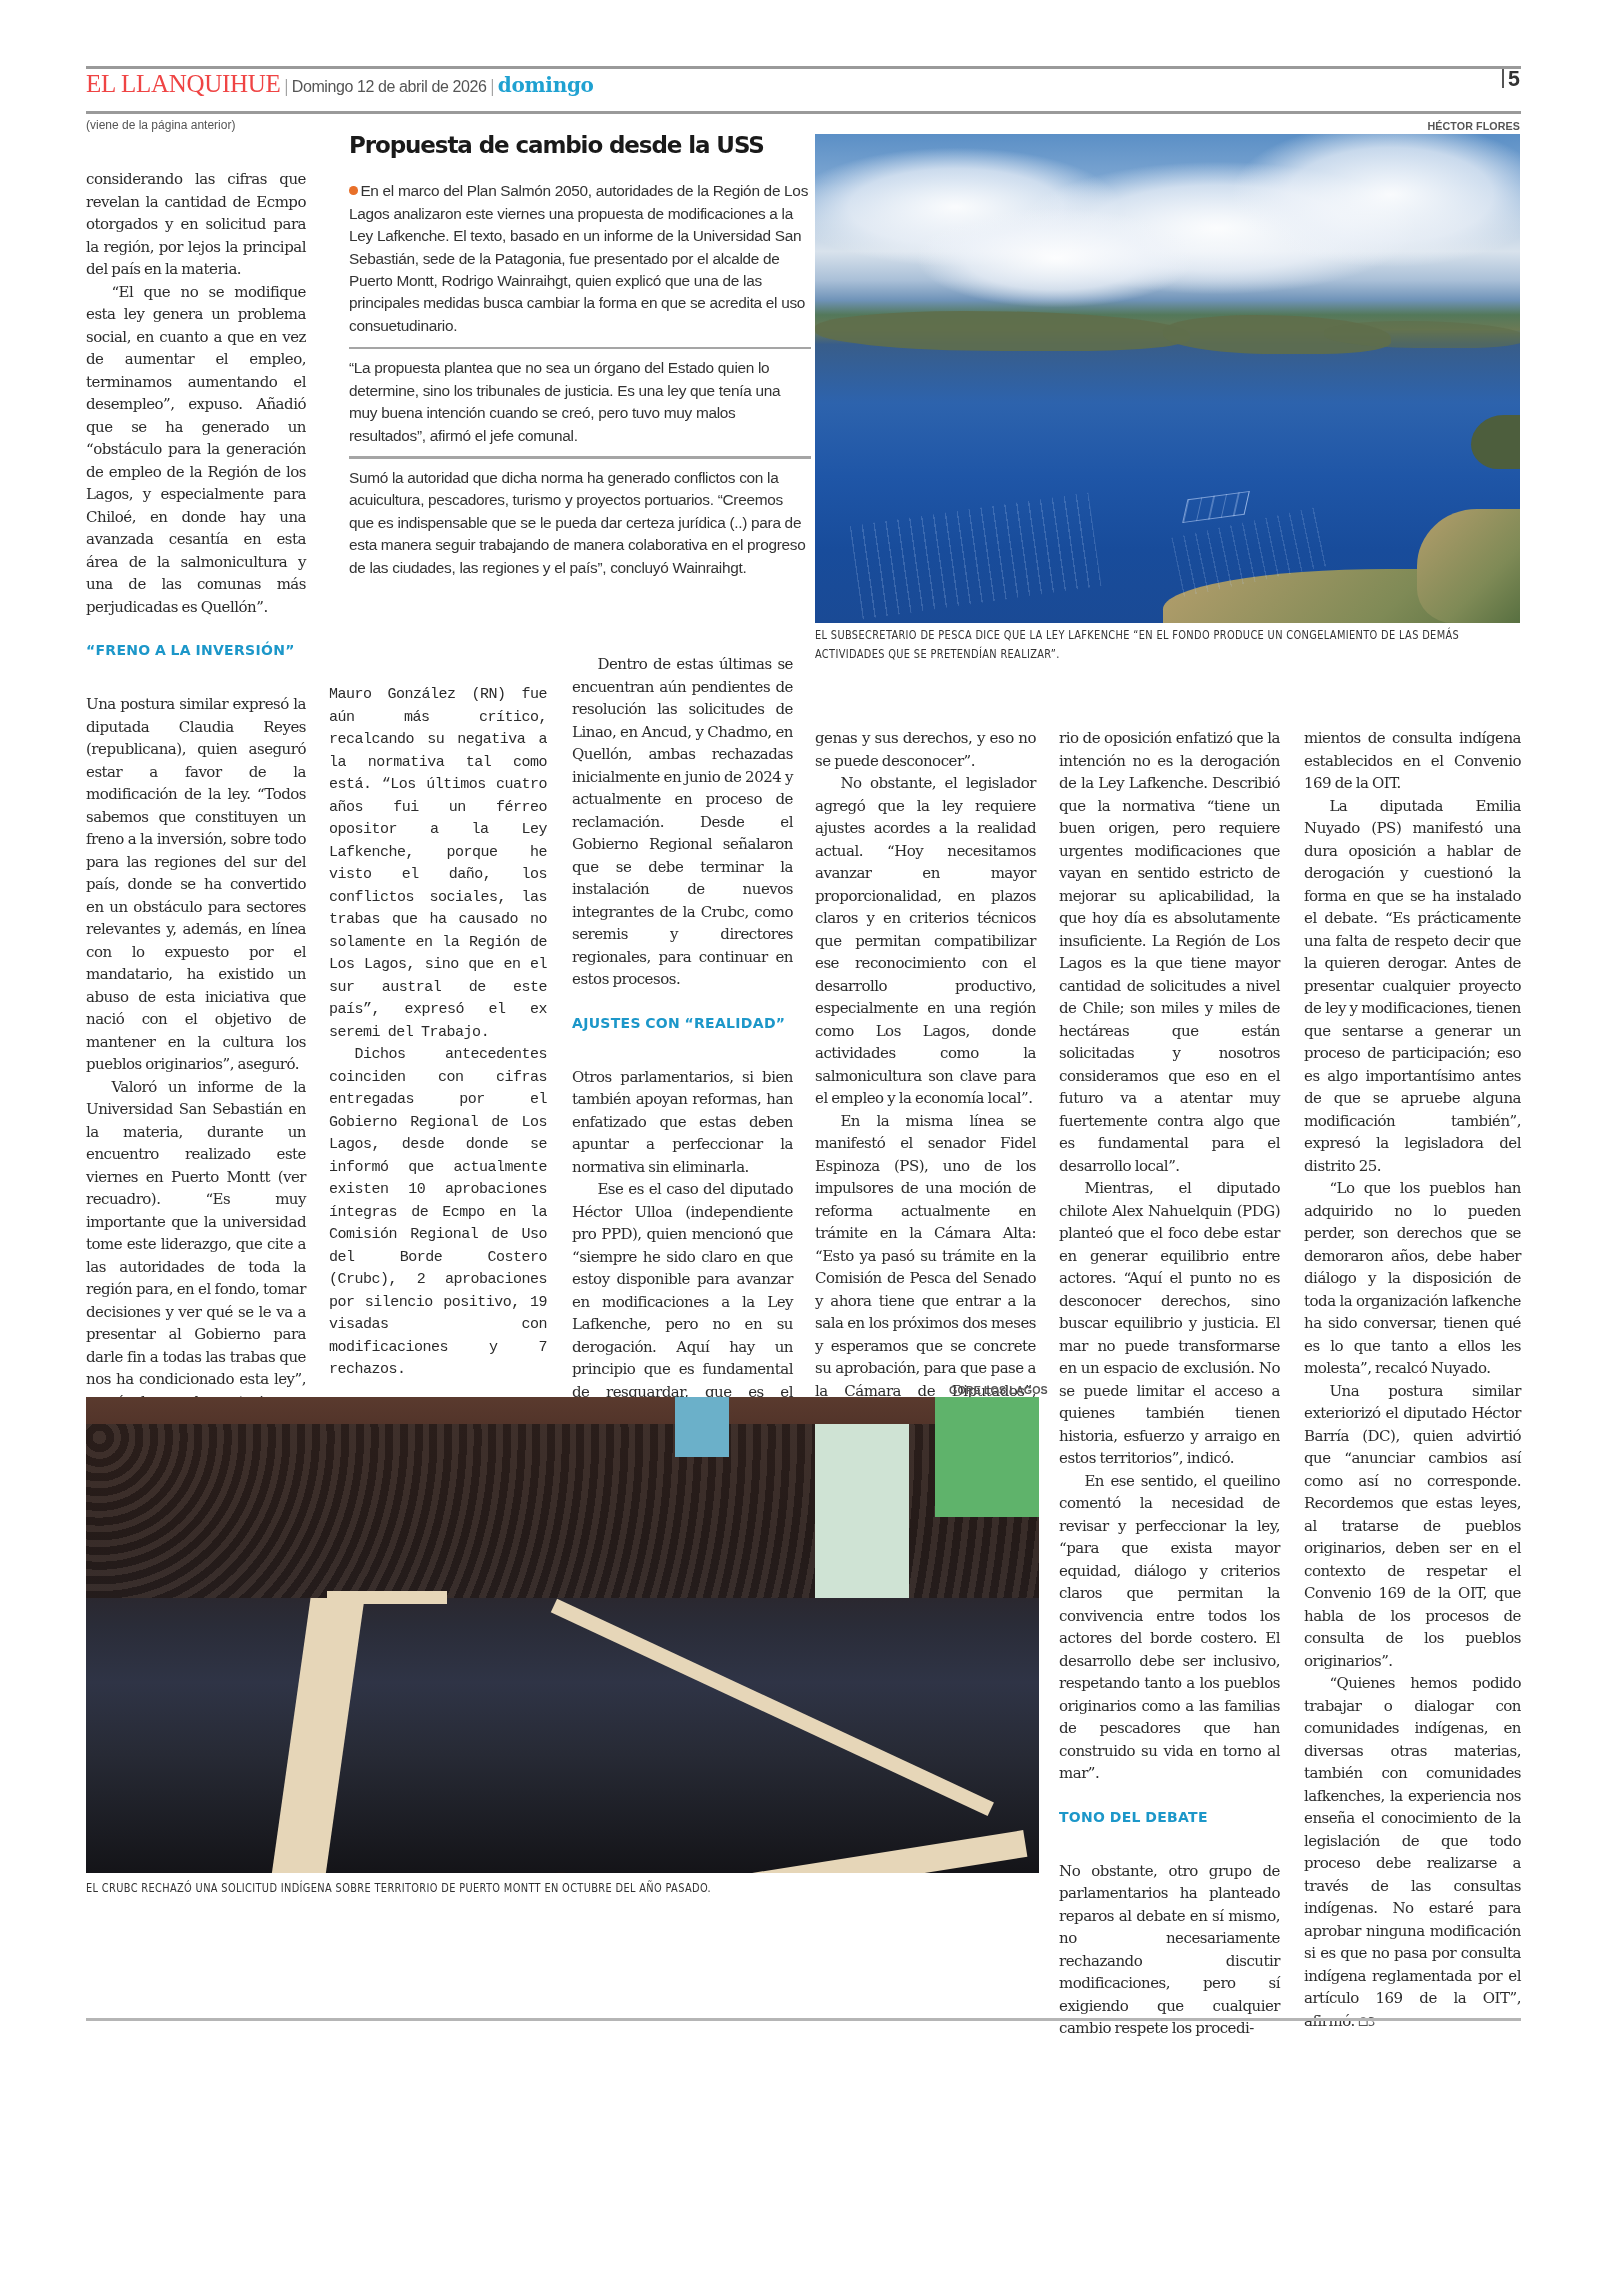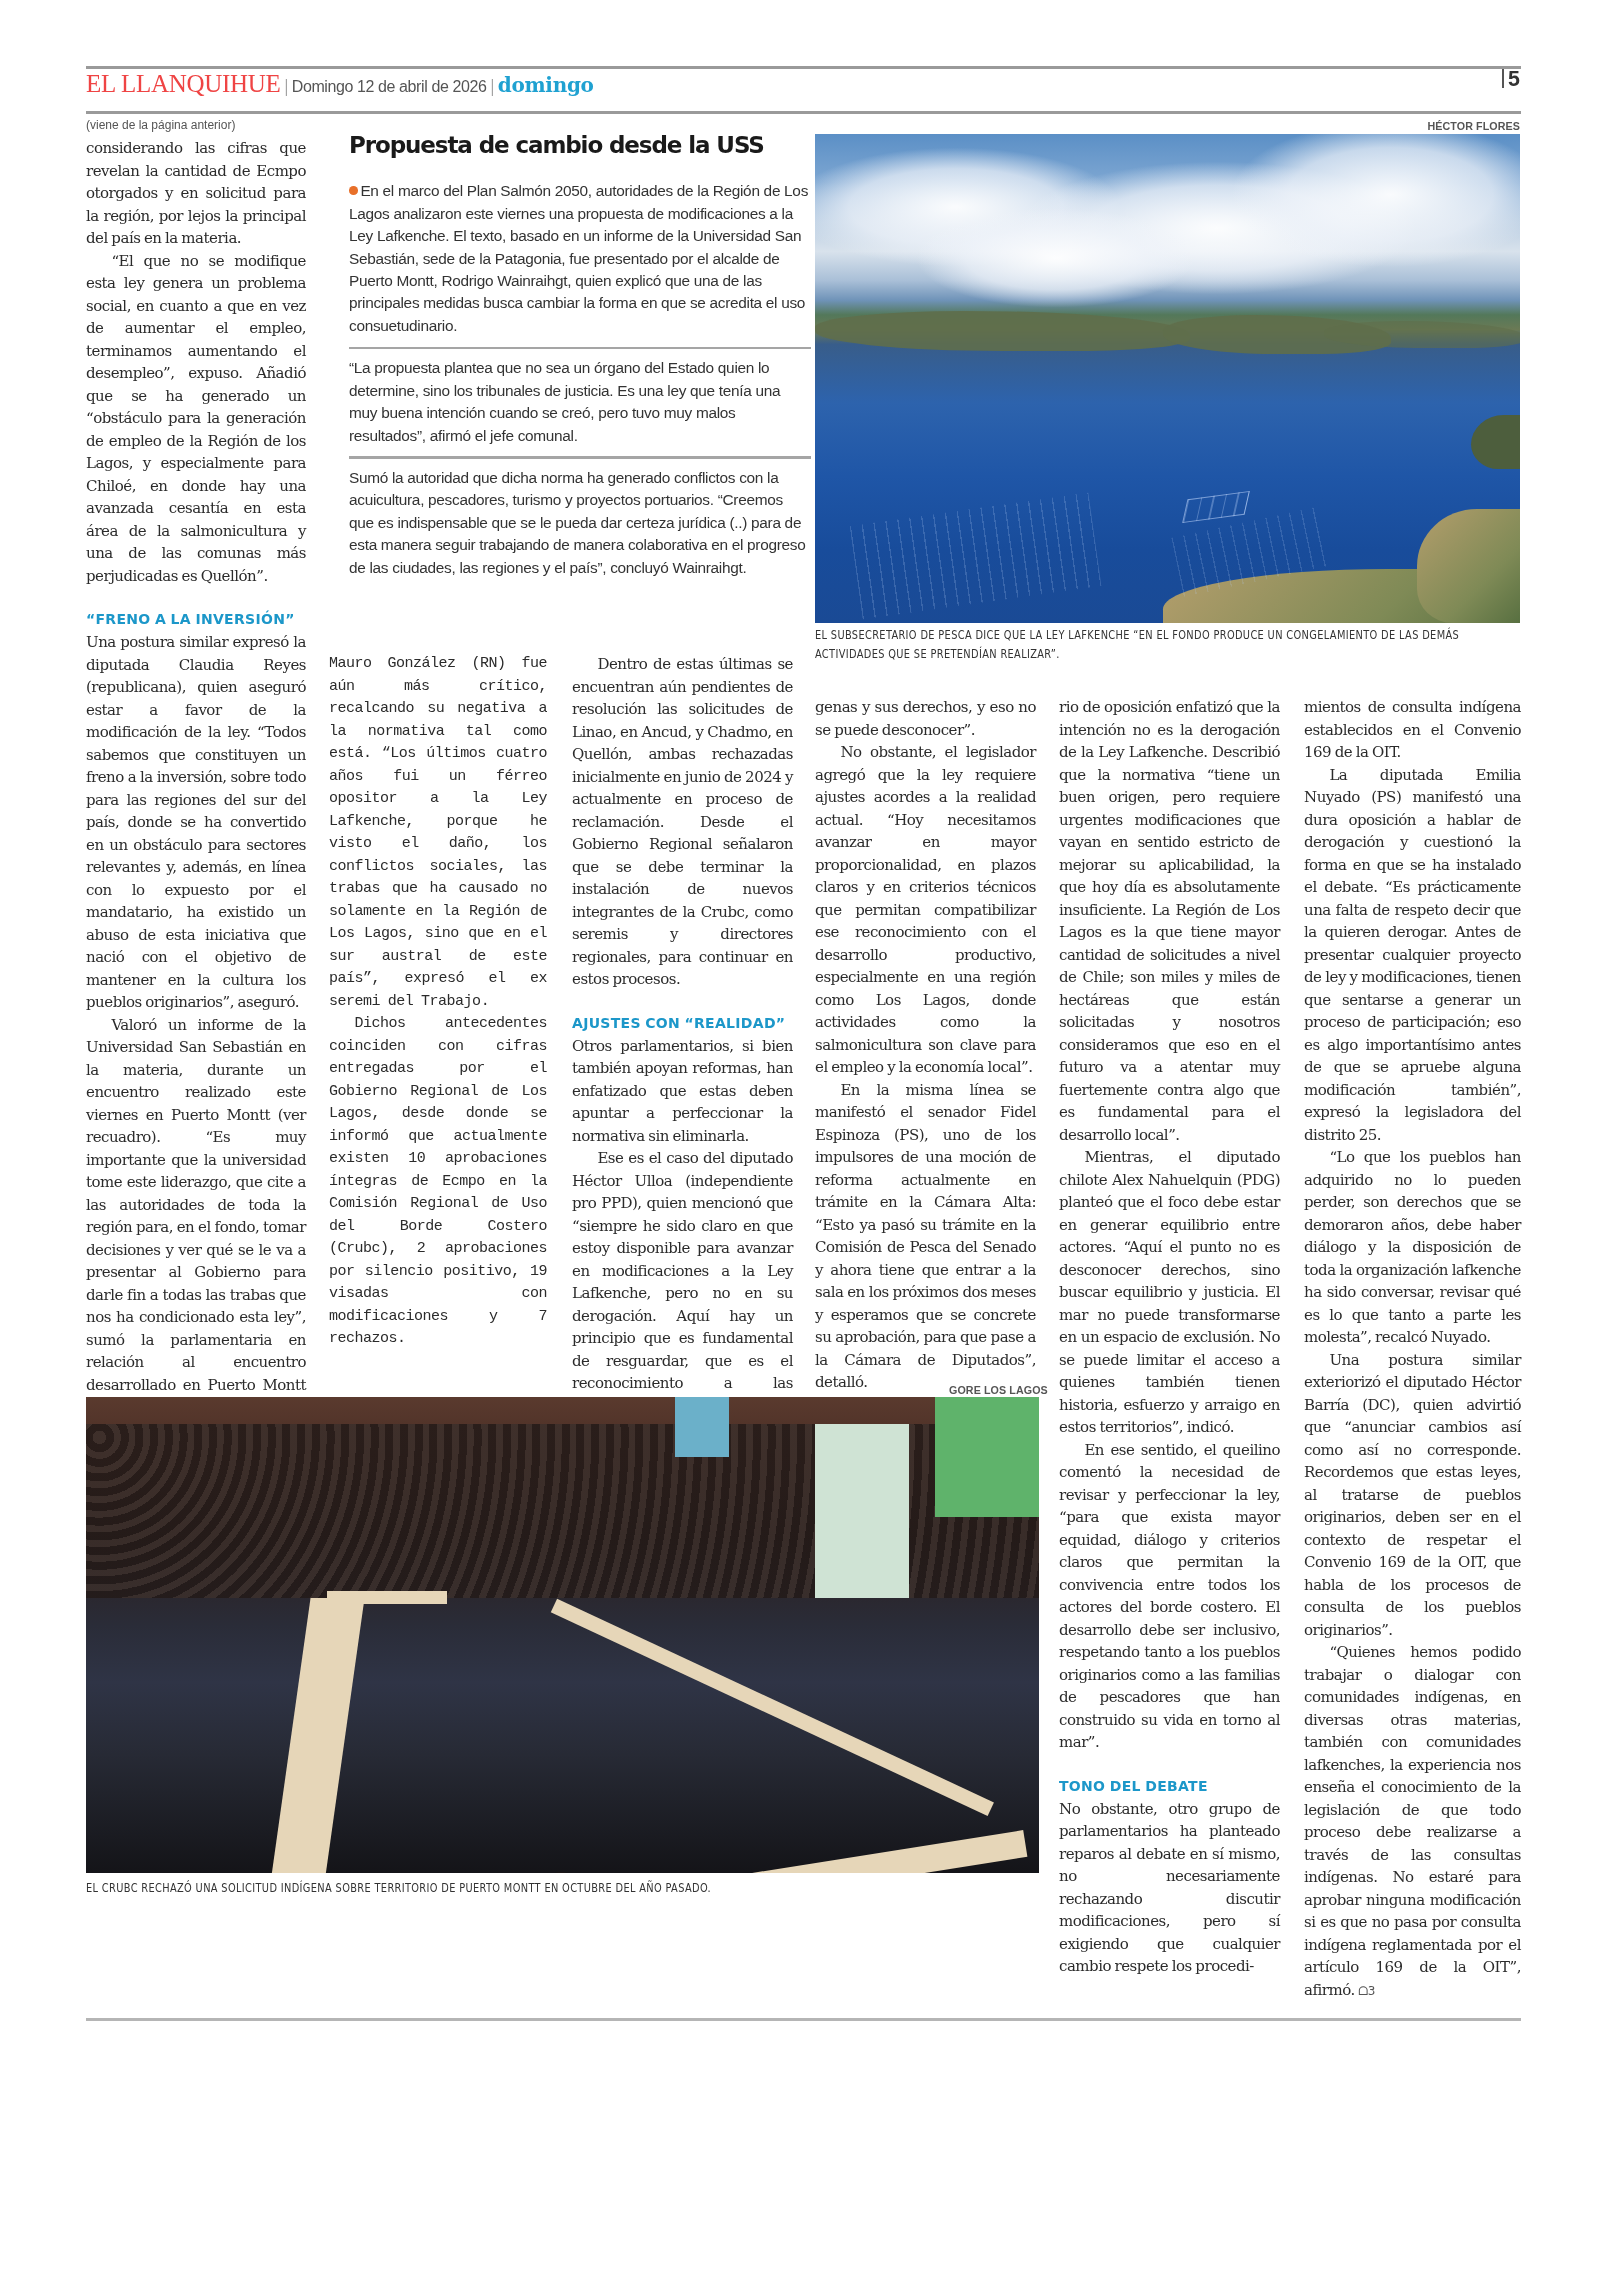--- a/index.html
+++ b/index.html
@@ -13,21 +13,21 @@
   .masthead .date { font-family: "Liberation Sans", sans-serif; font-size: 16px; color: #555; letter-spacing: -0.4px; }
   .masthead .section { font-family: "DejaVu Serif", serif; font-weight: bold; font-size: 20px; color: #1fa1d1; letter-spacing: -0.3px; text-align: center; }
   .pagenum { position: absolute; right: 86px; top: 67px; font-family: "Liberation Sans", sans-serif; font-weight: bold; font-size: 21.4px; color: #333; }
   .pagenum .bar { display: inline-block; width: 2px; height: 19px; background: #555; margin-right: 4px; vertical-align: -2px; }
 
   .continued { position: absolute; left: 86px; top: 118px; font-family: "Liberation Sans", sans-serif; font-size: 12px; color: #555; }
   .credit { position: absolute; font-family: "Liberation Sans", sans-serif; font-weight: bold; font-size: 10.7px; color: #555; letter-spacing: 0.1px; }
 
   .col { position: absolute; font-family: "DejaVu Serif", serif; font-size: 15px; line-height: 22.5px; color: #2b2b2b; text-align: justify; letter-spacing: -0.5px; word-spacing: -0.7px; hyphens: manual; }
   .col p { text-indent: 25.4px; }
-  .col p.noindent { text-indent: 0; }
+  .col p.noindent { text-indent: 0; margin-top: 31px; }
   .subhead { font-family: "DejaVu Sans", sans-serif; font-weight: bold; font-size: 14px; color: #1c97c9; letter-spacing: 0.3px; margin-top: 21.4px; line-height: 23px; text-indent: 0; }
 
   .box { position: absolute; left: 329px; top: 131px; width: 462px; margin-left: 20px; }
   .box-title { font-family: "DejaVu Sans", sans-serif; font-weight: bold; font-size: 23px; color: #1a1a1a; letter-spacing: -1.1px; line-height: 29.4px; }
   .box-text { font-family: "Liberation Sans", sans-serif; font-size: 15.4px; line-height: 22.4px; color: #333; letter-spacing: -0.3px; }
   .box-lead { margin-top: 20px; }
   .bullet { display: inline-block; width: 8.7px; height: 8.7px; border-radius: 50%; background: #e8702a; margin-right: 2.7px; vertical-align: 1.3px; }
   .box-rule { height: 2.7px; background: #a5a5a5; margin: 9.4px 0 8px; }
 
   .photo { position: absolute; overflow: hidden; }
@@ -125,21 +125,21 @@
   <p class="noindent">rio de oposición enfatizó que la intención no es la derogación de la Ley Lafkenche. Describió que la normativa “tiene un buen origen, pero requiere urgentes modificaciones que vayan en sentido estricto de mejorar su aplicabilidad, la que hoy día es absolutamente insuficiente. La Región de Los Lagos es la que tiene mayor cantidad de solicitudes a nivel de Chile; son miles y miles de hectáreas que están solicitadas y nosotros consideramos que eso en el futuro va a atentar muy fuertemente contra algo que es fundamental para el desarrollo local”.</p>
   <p>Mientras, el diputado chilote Alex Nahuelquin (PDG) planteó que el foco debe estar en generar equilibrio entre actores. “Aquí el punto no es desconocer derechos, sino buscar equilibrio y justicia. El mar no puede transformarse en un espacio de exclusión. No se puede limitar el acceso a quienes también tienen historia, esfuerzo y arraigo en estos territorios”, indicó.</p>
   <p>En ese sentido, el queilino comentó la necesidad de revisar y perfeccionar la ley, “para que exista mayor equidad, diálogo y criterios claros que permitan la convivencia entre todos los actores del borde costero. El desarrollo debe ser inclusivo, respetando tanto a los pueblos originarios como a las familias de pescadores que han construido su vida en torno al mar”.</p>
   <div class="subhead">TONO DEL DEBATE</div>
   <p class="noindent">No obstante, otro grupo de parlamentarios ha planteado reparos al debate en sí mismo, no necesariamente rechazando discutir modificaciones, pero sí exigiendo que cualquier cambio respete los procedi-</p>
 </div>
 
 <div class="col" style="left:1304px; top:696px; width:217px;">
   <p class="noindent">mientos de consulta indígena establecidos en el Convenio 169 de la OIT.</p>
   <p>La diputada Emilia Nuyado (PS) manifestó una dura oposición a hablar de derogación y cuestionó la forma en que se ha instalado el debate. “Es prácticamente una falta de respeto decir que la quieren derogar. Antes de presentar cualquier proyecto de ley y modificaciones, tienen que sentarse a generar un proceso de participación; eso es algo importantísimo antes de que se apruebe alguna modificación también”, expresó la legisladora del distrito 25.</p>
-  <p>“Lo que los pueblos han adquirido no lo pueden perder, son derechos que se demoraron años, debe haber diálogo y la disposición de toda la organización lafkenche ha sido conversar, revisar qué es lo que tanto a parte les molesta”, recalcó Nuyado.</p>
+  <p>“Lo que los pueblos han adquirido no lo pueden perder, son derechos que se demoraron años, debe haber diálogo y la disposición de toda la organización lafkenche ha sido conversar, tienen qué es lo que tanto a ellos les molesta”, recalcó Nuyado.</p>
   <p>Una postura similar exteriorizó el diputado Héctor Barría (DC), quien advirtió que “anunciar cambios así como así no corresponde. Recordemos que estas leyes, al tratarse de pueblos originarios, deben ser en el contexto de respetar el Convenio 169 de la OIT, que habla de los procesos de consulta de los pueblos originarios”.</p>
   <p><span>“Quienes hemos podido trabajar o dialogar con comunidades indígenas, en diversas otras materias, también con comunidades lafkenches, la experiencia nos enseña el conocimiento de la legislación de que todo proceso debe realizarse a través de las consultas indígenas. No estaré para aprobar ninguna modificación si es que no pasa por consulta indígena reglamentada por el artículo 169 de la OIT”, afirmó.</span> <span class="end-mark">ᗝ3</span></p>
 </div>
 
 <div class="credit" style="left:949px; top:1384px;">GORE LOS LAGOS</div>
 <div class="photo photo-meeting">
   <div class="crowd" style="left:0; top:27px; width:953px; height:174px;"></div>
   <div class="screen" style="left:849px; top:0; width:104px; height:120px;"></div>
   <div class="screen" style="left:589px; top:0; width:54px; height:60px; background:#6bb0c9;"></div>
   <div class="screen" style="left:729px; top:27px; width:94px; height:174px; background:#cfe3d4;"></div>

